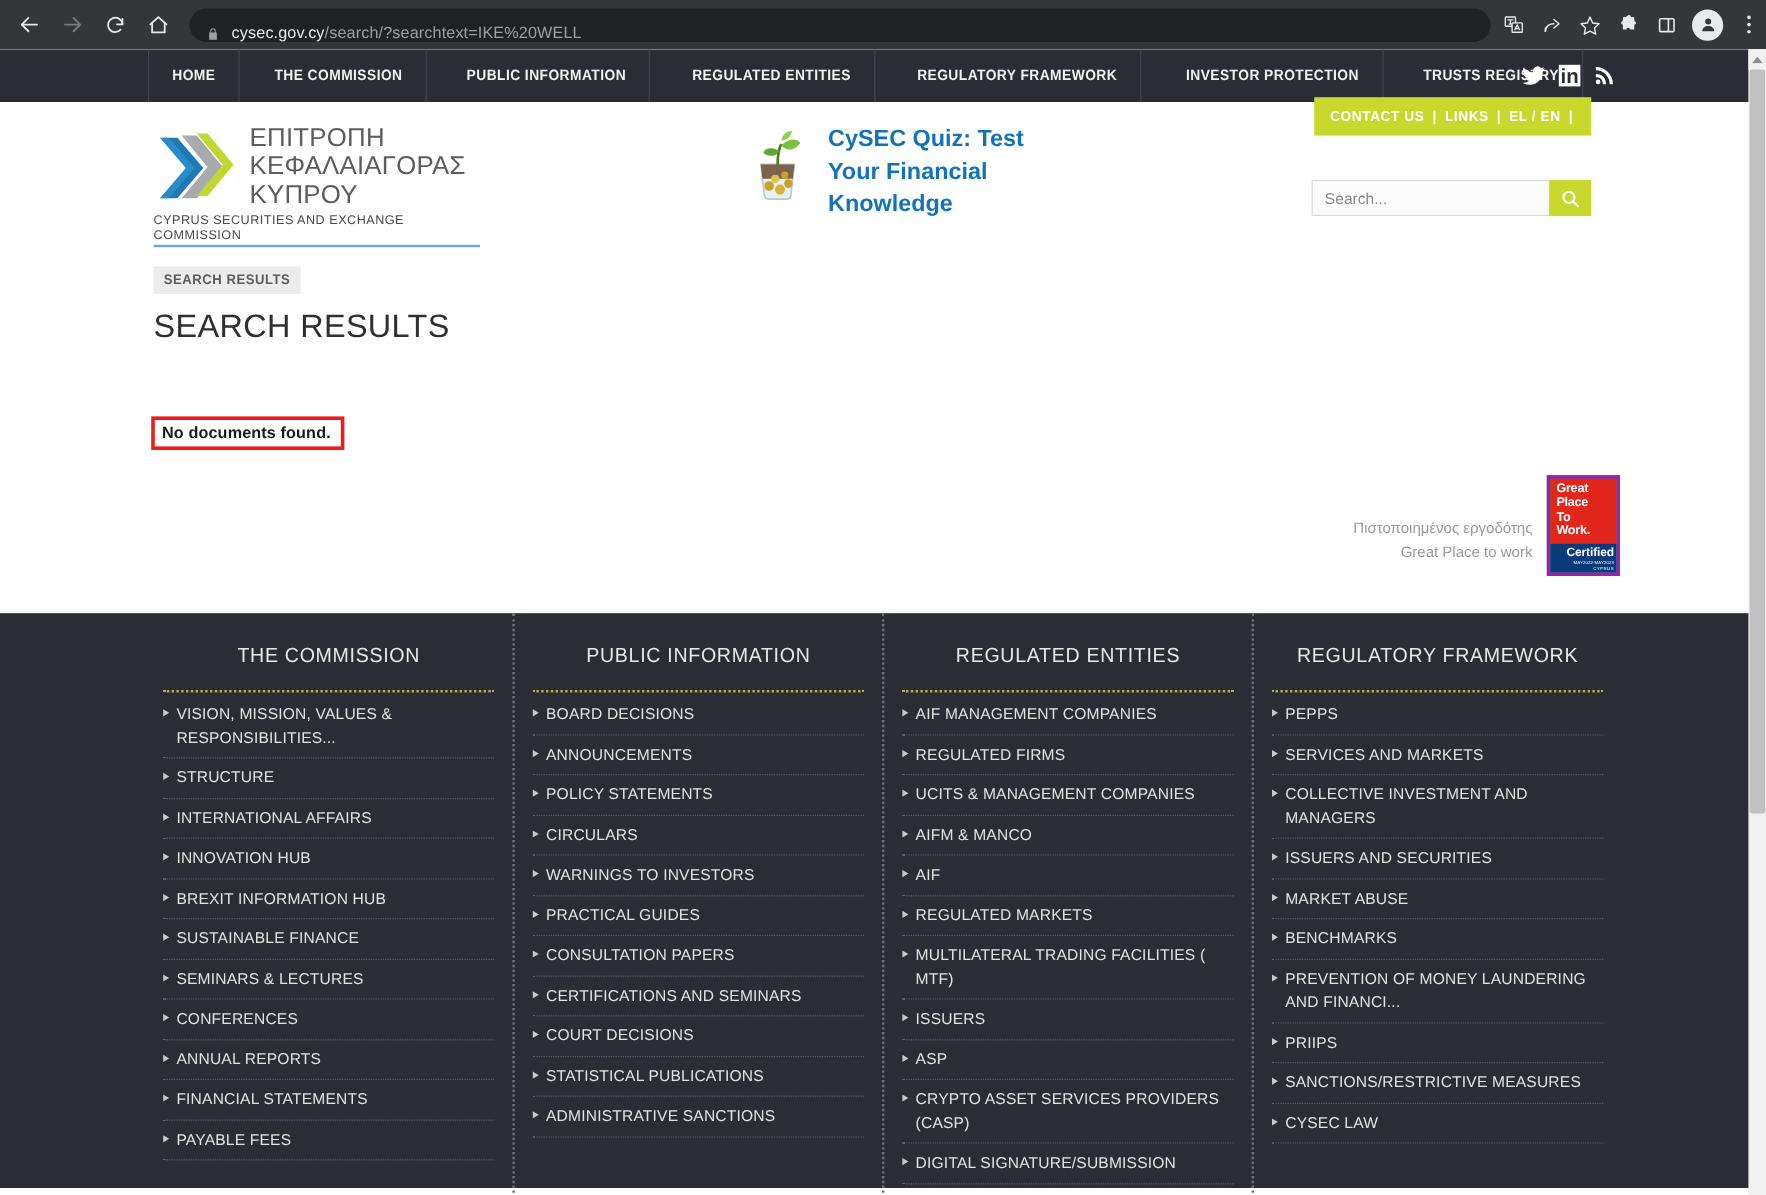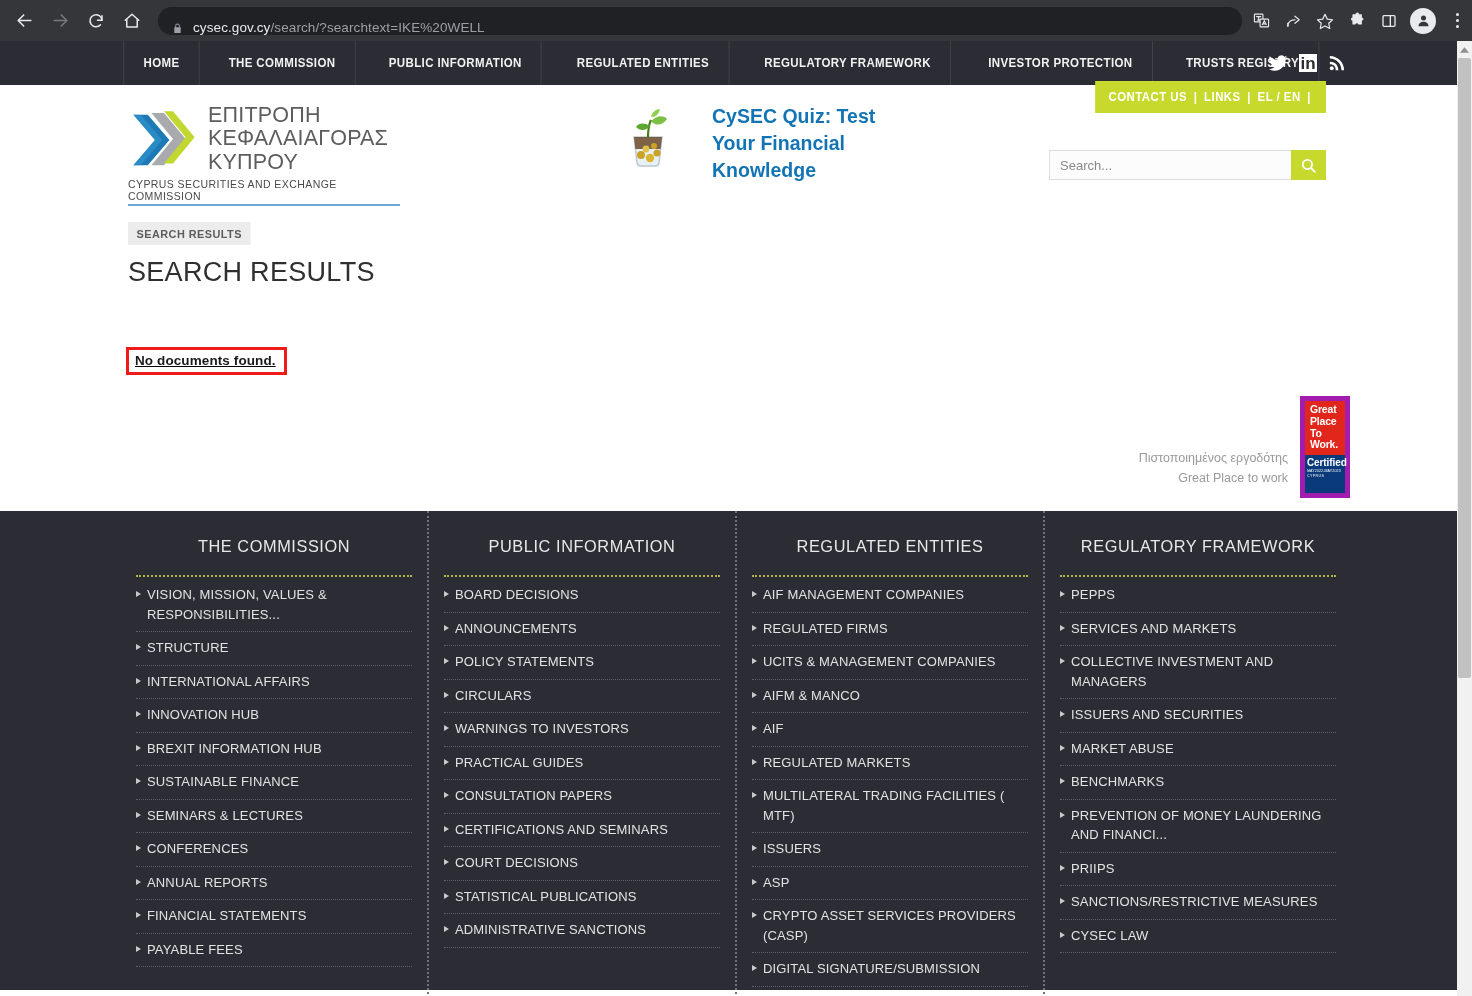--- a/index.html
+++ b/index.html
@@ -128,21 +128,21 @@
     color: #4a4a4a;
     letter-spacing: .42px;
     border-bottom: 2px solid #6fa8d6;
     padding-bottom: 2px;
     display: inline-block;
     width: 272px;
   }
 
   .quiz {
     position: absolute; left: 622px; top: 18px;
-    display: flex; align-items: flex-start; gap: 22px;
+    display: flex; align-items: flex-start;
   }
   .quiz-img { width: 52px; height: 66px; flex: none; }
   .quiz-title {
     margin-left: 16px;
     color: #1274b5;
     font-size: 19.5px;
     font-weight: 700;
     line-height: 1.38;
     width: 200px;
   }
@@ -159,21 +159,21 @@
     transform: scaleX(.95);
     transform-origin: right center;
   }
   .contactbar span { white-space: nowrap; }
 
   .searchbox {
     position: absolute; right: 146px; top: 65px;
     display: flex; height: 30px;
   }
   .search-input {
-    width: 242px; height: 30px;
+    width: 198px; height: 30px;
     border: 1px solid #dcdcdc; border-right: none;
     background: #fcfcfc;
     padding: 0 10px;
     font-size: 13px; color: #8a8a8a;
     font-family: "Liberation Sans", sans-serif;
     outline: none;
   }
   .search-input::placeholder { color: #8a8a8a; }
   .search-btn {
     width: 35px; height: 30px;
@@ -199,56 +199,55 @@
     position: absolute; left: 128px; top: 36px;
     font-size: 27px;
     color: #2f2f2f;
     font-weight: 400;
     letter-spacing: .3px;
   }
   .nodocs-wrap {
     position: absolute; left: 126px; top: 126px;
     border: 3px solid #ef1a1a;
     padding: 3px 8px 4px 6px;
-    text-decoration: underline;
   }
   .nodocs {
     font-size: 13.5px;
     font-weight: 700;
     color: #1a1a1a;
     letter-spacing: .1px;
   }
 
   .gptw {
     position: absolute; right: 122px; top: 175px;
     display: flex; align-items: flex-end; gap: 12px;
   }
   .gptw-text {
     text-align: right;
     color: #9a9a9a;
     font-size: 12.5px;
     line-height: 1.55;
     padding-bottom: 10px;
   }
   .gptw-badge {
-    width: 50px;
-    border: 5px solid #a21caf;
+    width: 61px;
+    border: 3px solid #a21caf;
     background: #22c55e;
     font-family: "Liberation Sans", sans-serif;
   }
   .gptw-red {
     background: #e1261c; color: #fff;
     padding: 3px 4px 4px 5px;
     font-weight: 700; font-size: 10.5px; line-height: 1.12;
     letter-spacing: -.2px;
   }
   .gptw-blue {
     background: #0b3a7a; color: #fff;
-    padding: 2px 2px 15px;
-    text-align: left;
+    padding: 2px 2px 1px;
+    text-align: right;
   }
   .gptw-cert { font-weight: 700; font-size: 10px; letter-spacing: -.1px; }
   .gptw-dates { font-size: 3.6px; letter-spacing: .1px; margin-top: 1px; }
   .gptw-country { font-size: 3.6px; letter-spacing: .4px; margin-top: 1px; }
 
   
   .footer {
     position: relative;
     background: #2b2c34;
     height: 479px;

